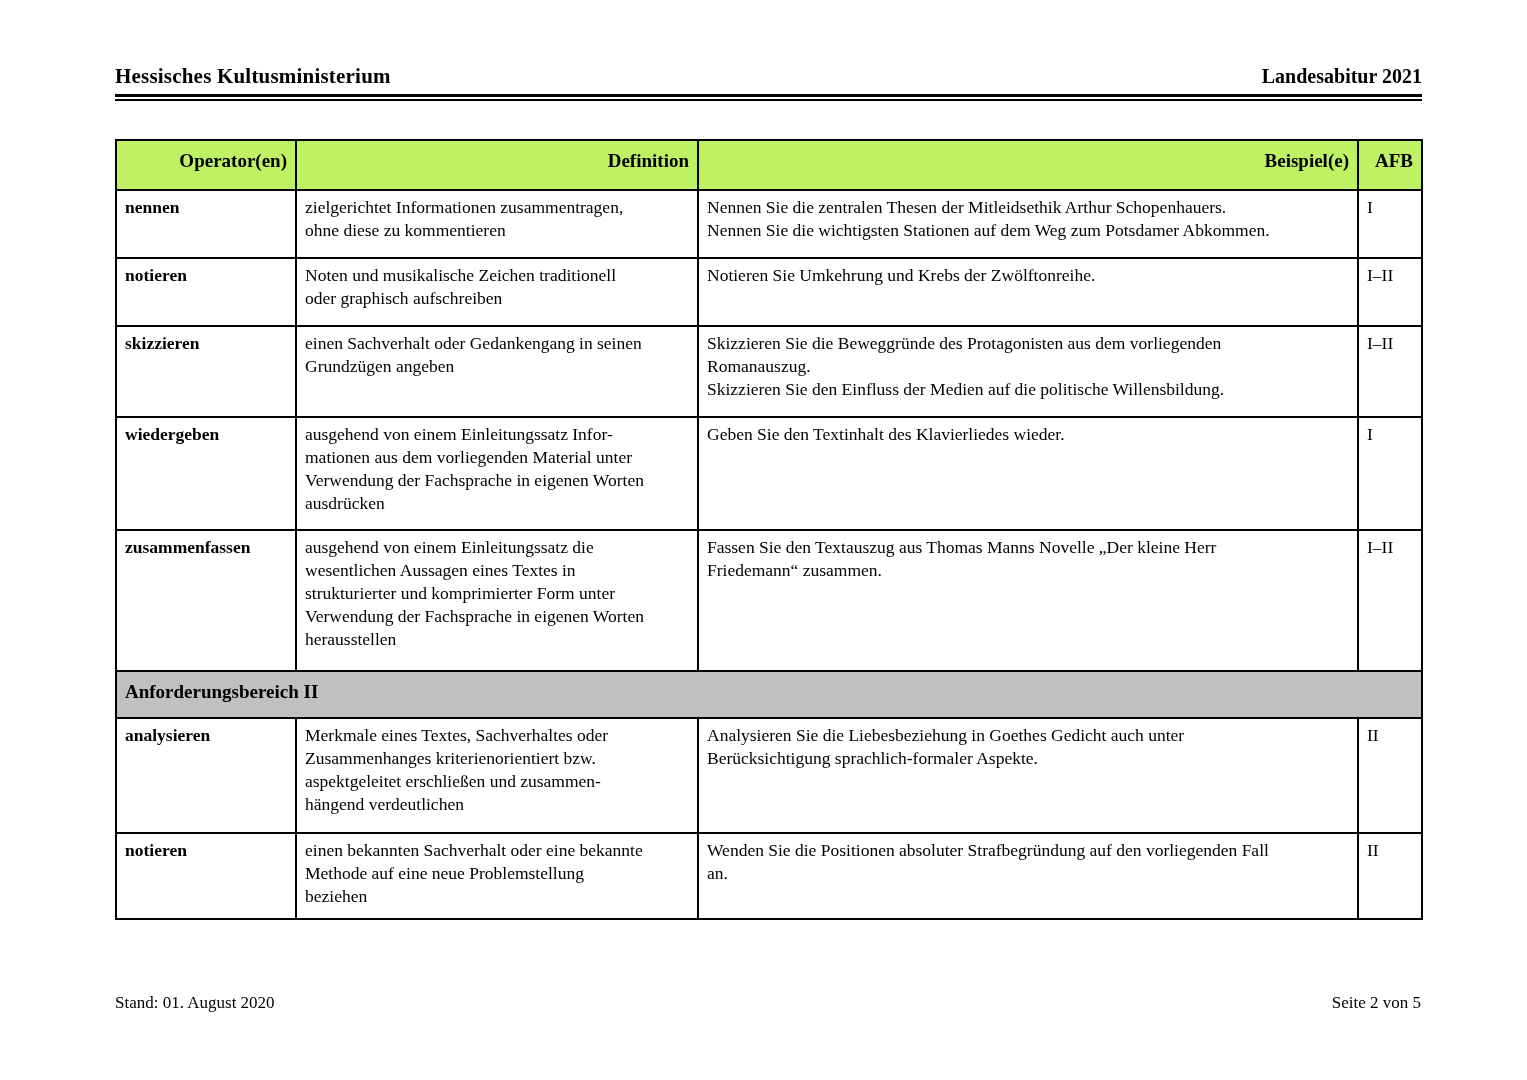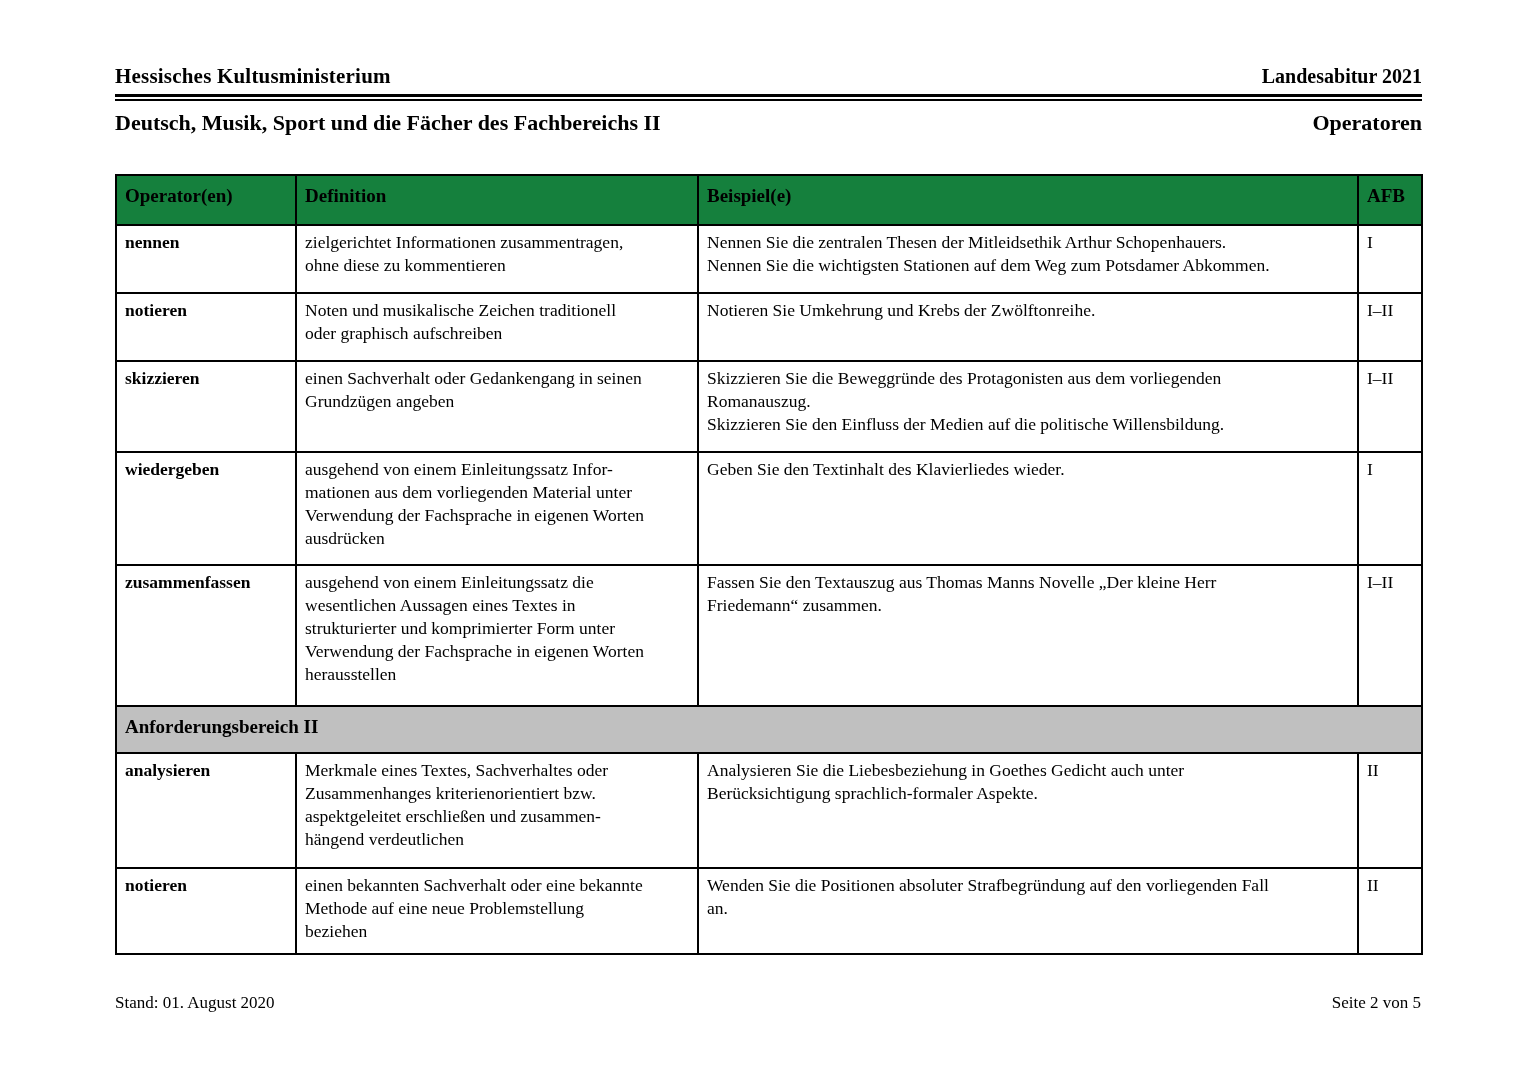--- a/index.html
+++ b/index.html
@@ -44,24 +44,25 @@
   table.operators td, table.operators th {
     border: 2px solid #000;
     vertical-align: top;
     padding: 5px 8px;
     font-size: 17.5px;
     line-height: 23px;
     text-align: left;
     overflow: hidden;
   }
   table.operators th {
-    background: #15803d;
+    background: #bef264;
     font-size: 19px;
     font-weight: bold;
     padding-top: 8px;
+    text-align: right;
   }
   th.col-operator { text-align: left; }
   th.col-definition, th.col-example, th.col-afb { text-align: center; }
   td.cell-operator { font-weight: bold; }
   .pre { white-space: pre-line; }
   tr.section-row td {
     background: #c0c0c0;
     font-weight: bold;
     font-size: 19px;
     padding-top: 8px;
@@ -86,24 +87,20 @@
     <div class="hdr-row hdr-row-1">
       <span class="hdr-ministry">Hessisches Kultusministerium</span>
       <span class="hdr-edition">Landesabitur 2021</span>
     </div>
 
     <div class="double-rule">
       <div class="rule-a"></div>
       <div class="rule-b"></div>
     </div>
 
-    <div class="hdr-row hdr-row-2">
-      <span class="hdr-subjects">Deutsch, Musik, Sport und die Fächer des Fachbereichs II</span>
-      <span class="hdr-doctype">Operatoren</span>
-    </div>
 
     <table class="operators">
       <colgroup>
         <col style="width:180px">
         <col style="width:402px">
         <col style="width:660px">
         <col style="width:64px">
       </colgroup>
       <thead>
         <tr style="height:50px">

